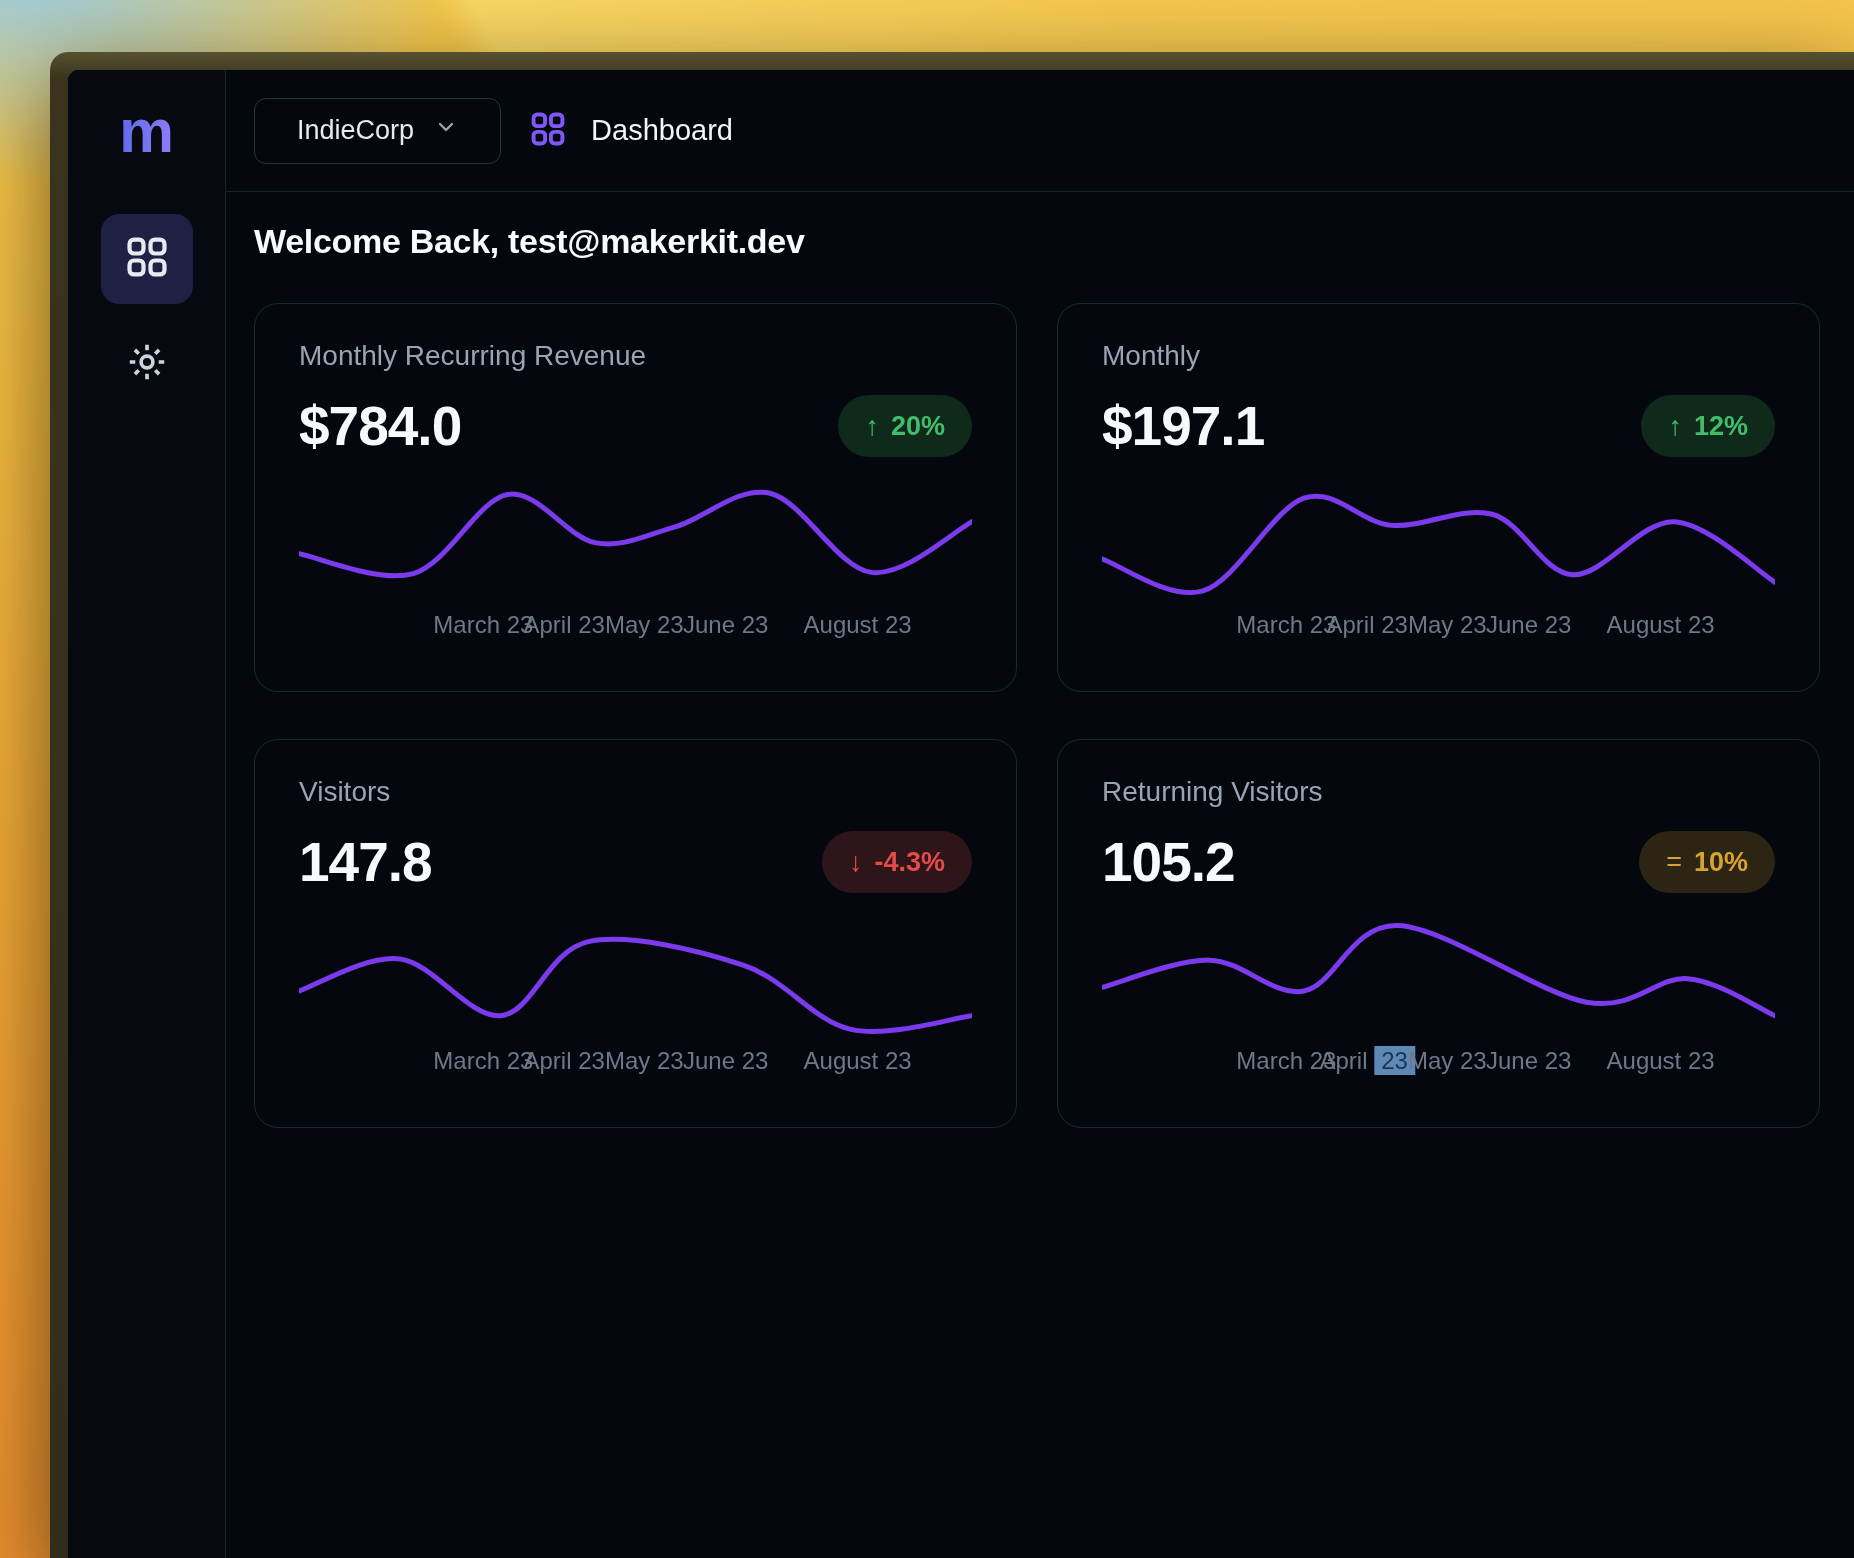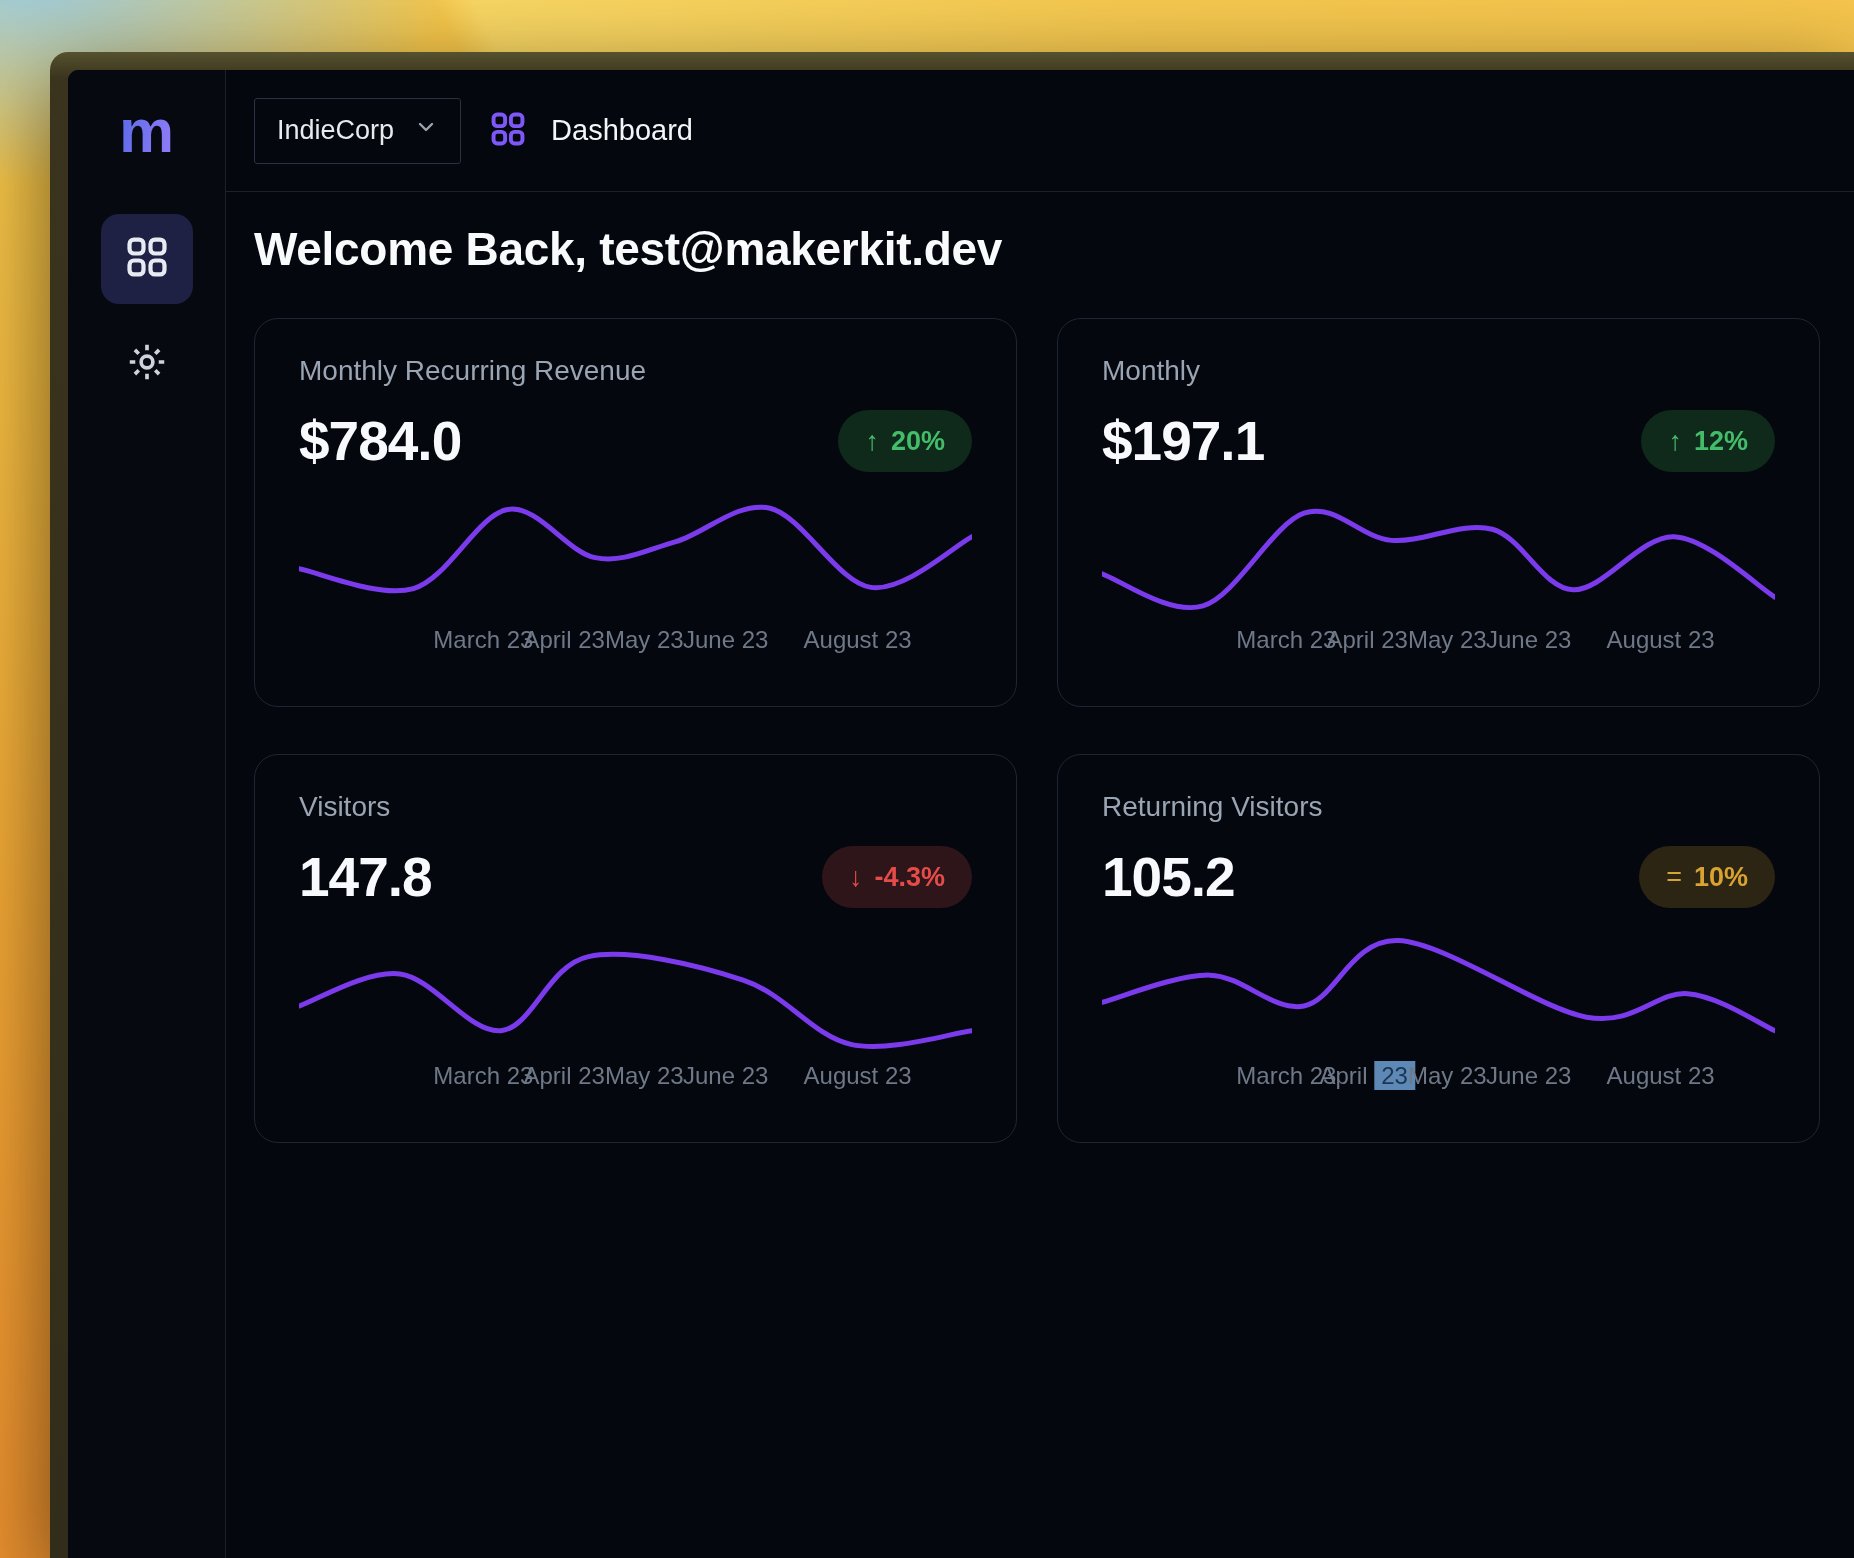--- a/index.html
+++ b/index.html
@@ -34,28 +34,28 @@
   .nav-tile { margin-top:52px; width:92px; height:90px; border-radius:18px;
     background:#1e2144; display:flex; align-items:center; justify-content:center;
     cursor:pointer; }
   .gear-wrap { margin-top:28px; width:92px; height:64px; display:flex;
     align-items:center; justify-content:center; cursor:pointer; }
 
   
   .main { flex:1; display:flex; flex-direction:column; background:#04070e; min-width:0; }
   .topbar { height:122px; flex:0 0 122px; display:flex; align-items:center;
     padding-left:28px; gap:28px; border-bottom:1px solid #1a202c; }
-  .org-btn { display:flex; align-items:center; gap:20px; height:66px; padding:0 22px;
-    border:1px solid #2a3140; border-radius:3px; background:transparent;
+  .org-btn { display:flex; align-items:center; gap:20px; height:66px; padding:0 42px;
+    border:1px solid #2a3140; border-radius:12px; background:transparent;
     color:#e8eaee; font-size:27px; font-weight:500; cursor:pointer; }
   .page-head { display:flex; align-items:center; gap:24px; }
   .page-title { color:#f3f5f8; font-size:29px; font-weight:500; }
 
   .content { padding:30px 34px 0 28px; flex:1; }
-  .welcome-title { color:#f8fafc; font-size:46px; font-weight:700; letter-spacing:-.3px; }
+  .welcome-title { color:#f8fafc; font-size:34px; font-weight:700; letter-spacing:-.3px; }
   .welcome-sub { color:#8b93a3; font-size:27px; margin-top:10px; }
 
   .cards { margin-top:42px; display:grid; grid-template-columns:1fr 1fr;
     column-gap:40px; row-gap:47px; padding-right:0; }
   .card { height:389px; border:1.5px solid #1e2634; border-radius:24px;
     padding:36px 44px 50px; display:flex; flex-direction:column; background:#04070e; }
   .card-title { color:#9aa4b2; font-size:28px; font-weight:500; }
   .value-row { margin-top:22px; display:flex; align-items:center; justify-content:space-between; }
   .metric-value { color:#f7f9fc; font-size:55px; font-weight:700; letter-spacing:-1px; }
   .badge { display:flex; align-items:center; gap:12px; height:62px; padding:0 27px;

